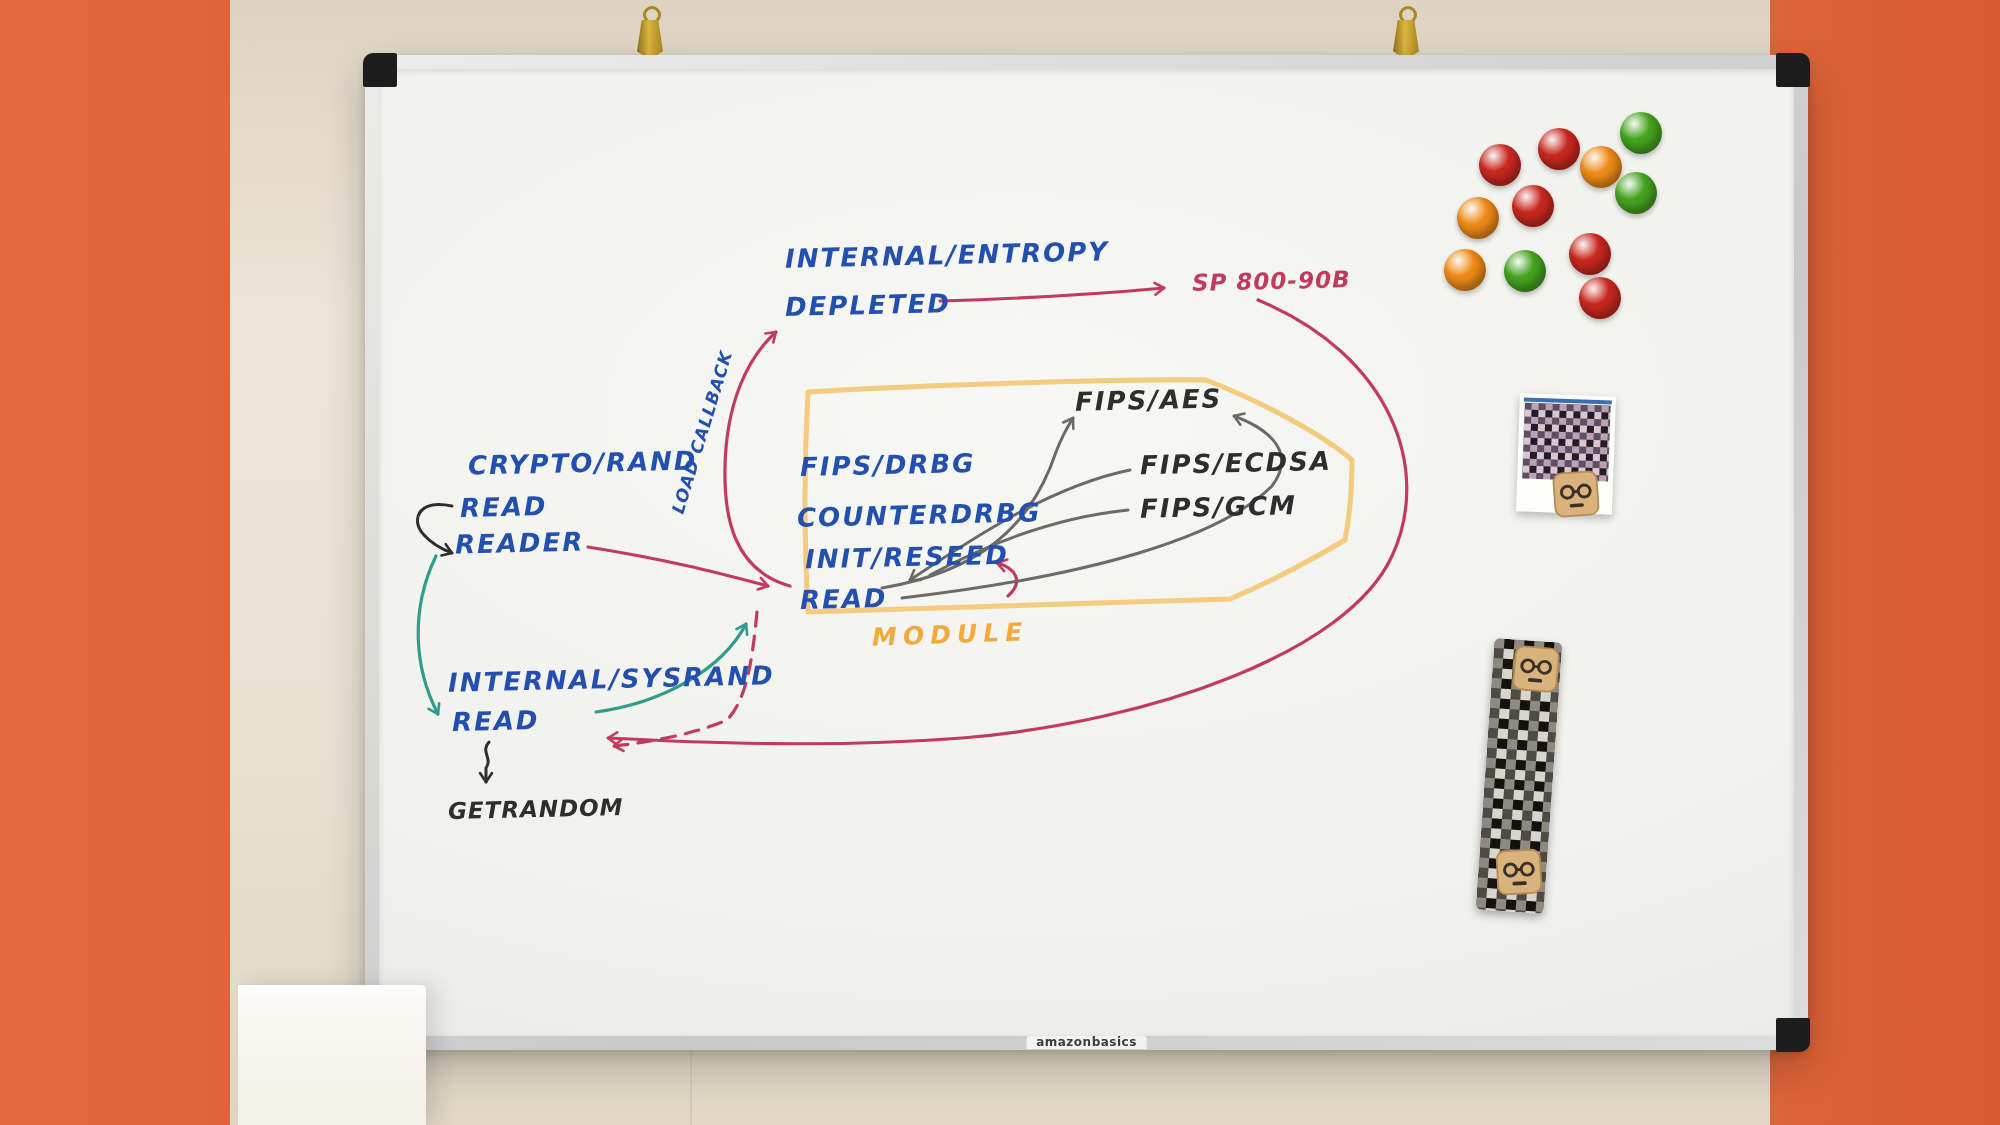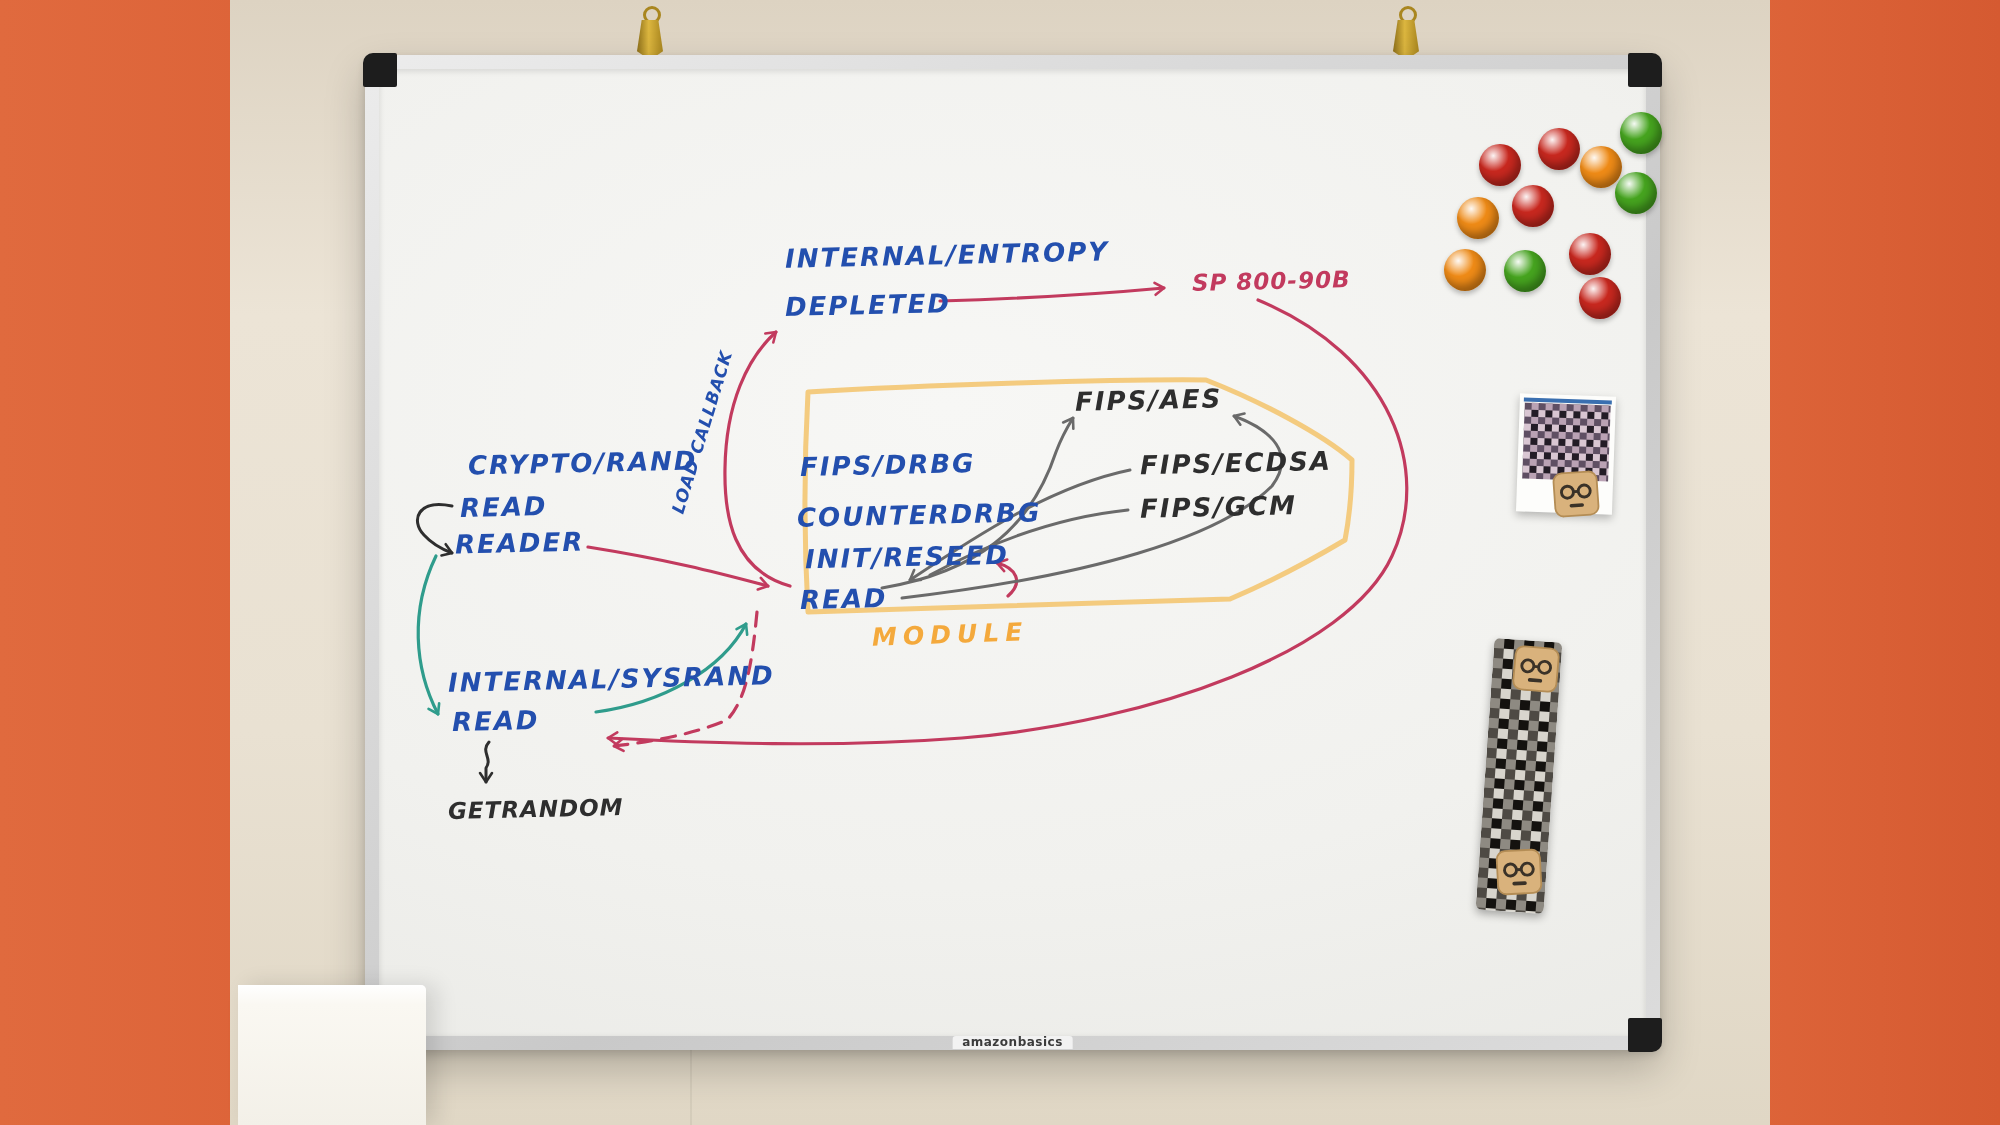--- a/index.html
+++ b/index.html
@@ -9,21 +9,21 @@
     font-family:"DejaVu Sans", sans-serif;
   }
   .wall {
     position:absolute; left:230px; top:0; width:1540px; height:1125px;
     background:linear-gradient(180deg,#ddd3c2 0%, #ece4d6 28%, #e9e1d2 65%, #e0d7c5 100%);
   }
   .wall-seam { position:absolute; left:690px; top:1050px; width:2px; height:75px; background:rgba(0,0,0,0.05); }
 
   
   .board-frame {
-    position:absolute; left:365px; top:55px; width:1295px; height:995px;
+    position:absolute; left:365px; top:55px; width:1443px; height:995px;
     background:linear-gradient(145deg,#ececec,#c9c9c9 60%,#dcdcdc);
     border-radius:8px;
     box-shadow:0 18px 40px rgba(0,0,0,.22), 0 4px 10px rgba(0,0,0,.15);
   }
   .board-surface {
     position:absolute; left:14px; top:14px; right:14px; bottom:14px;
     background:radial-gradient(120% 90% at 45% 35%, #f7f7f5 0%, #f1f1ee 55%, #e8e8e4 100%);
     box-shadow:inset 0 2px 6px rgba(0,0,0,.12);
   }
   .corner-cap { position:absolute; width:34px; height:34px; background:#1d1d1d; }

